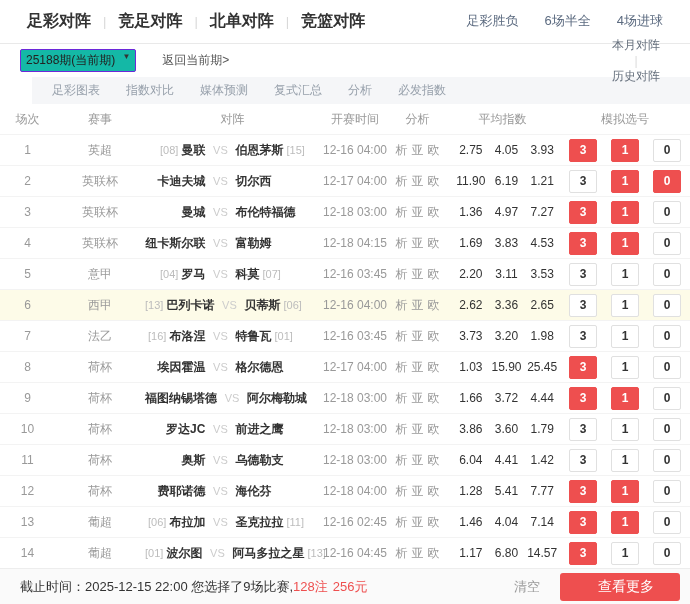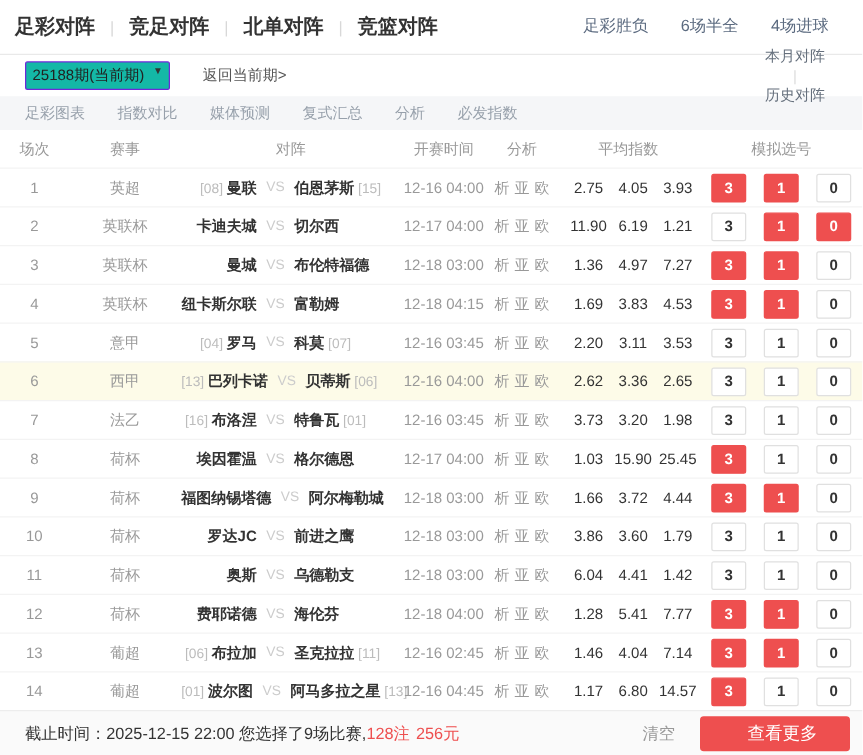--- a/index.html
+++ b/index.html
@@ -2,37 +2,37 @@
 <html><head>
 <meta charset="utf-8">
 <style>
   * { box-sizing: border-box; margin: 0; padding: 0; }
   html,body { width: 690px; height: 604px; }
   body {
     font-family: "Liberation Sans", "DejaVu Sans", sans-serif;
     background: #fff; color: #333; font-size: 12px; position: relative; overflow: hidden;
   }
   
-  .topnav { height: 44px; display: flex; align-items: stretch; padding: 0 14px 0 12px; border-bottom: 1px solid #e9e9e9; }
+  .topnav { height: 44px; display: flex; align-items: stretch; padding: 0 14px 0 27px; border-bottom: 1px solid #e9e9e9; }
   .nav-left { display: flex; align-items: center; }
   .main-nav-item { font-size: 16px; font-weight: bold; color: #333; cursor: pointer; white-space: nowrap; }
   .nav-sep { color: #d8d8d8; margin: 0 12px; font-size: 13px; font-weight: normal; }
   .mode-tabs { margin-left: auto; display: flex; align-items: stretch; }
   .mode-tab { font-size: 13px; color: #5c6b80; line-height: 41px; padding: 0 13px; cursor: pointer; border-bottom: 3px solid transparent; white-space: nowrap; }
   .mode-tab.active { color: #222; font-weight: bold; border-bottom-color: var(--accent-blue); }
   
   .period-bar { height: 33px; display: flex; align-items: center; padding: 0 20px; }
   .period-select { border: 1px solid #6d28d9; border-radius: 2px; background: #14b8a6; padding: 2px 5px; display: inline-flex; align-items: flex-start; gap: 7px; cursor: pointer; color: #222; }
   .caret { font-size: 8px; color: #333; }
   .back-link { margin-left: 26px; color: #555; cursor: pointer; }
   .period-links { margin-left: auto; display: flex; align-items: center; flex-direction: column; }
   .plink { color: #66707d; cursor: pointer; padding: 0 10px; }
   .plink-sep { color: #dcdcdc; }
   
-  .sub-bar { height: 27px; background: #f5f6f8; display: flex; align-items: center; padding: 0 20px; }
+  .sub-bar { height: 27px; background: #f5f6f8; display: flex; align-items: center; padding: 0 20px; margin-left: 32px; }
   .sub-tab { color: #97a0ab; margin-right: 26px; cursor: pointer; white-space: nowrap; }
   
   .thead { height: 30px; display: flex; align-items: center; color: #999; }
   .row { height: 31px; display: flex; align-items: center; border-top: 1px solid #f3f3f3; }
   .row.hl { background: var(--highlight-row); }
   .col-no     { width: 55px;  text-align: center; color: #999; }
   .col-league { width: 90px;  text-align: center; color: #999; }
   .col-match  { width: 175px; display: flex; align-items: center; }
   .col-time   { width: 70px;  text-align: center; color: #999; white-space: nowrap; }
   .col-ana    { width: 55px;  display: flex; justify-content: center; gap: 4px; }

